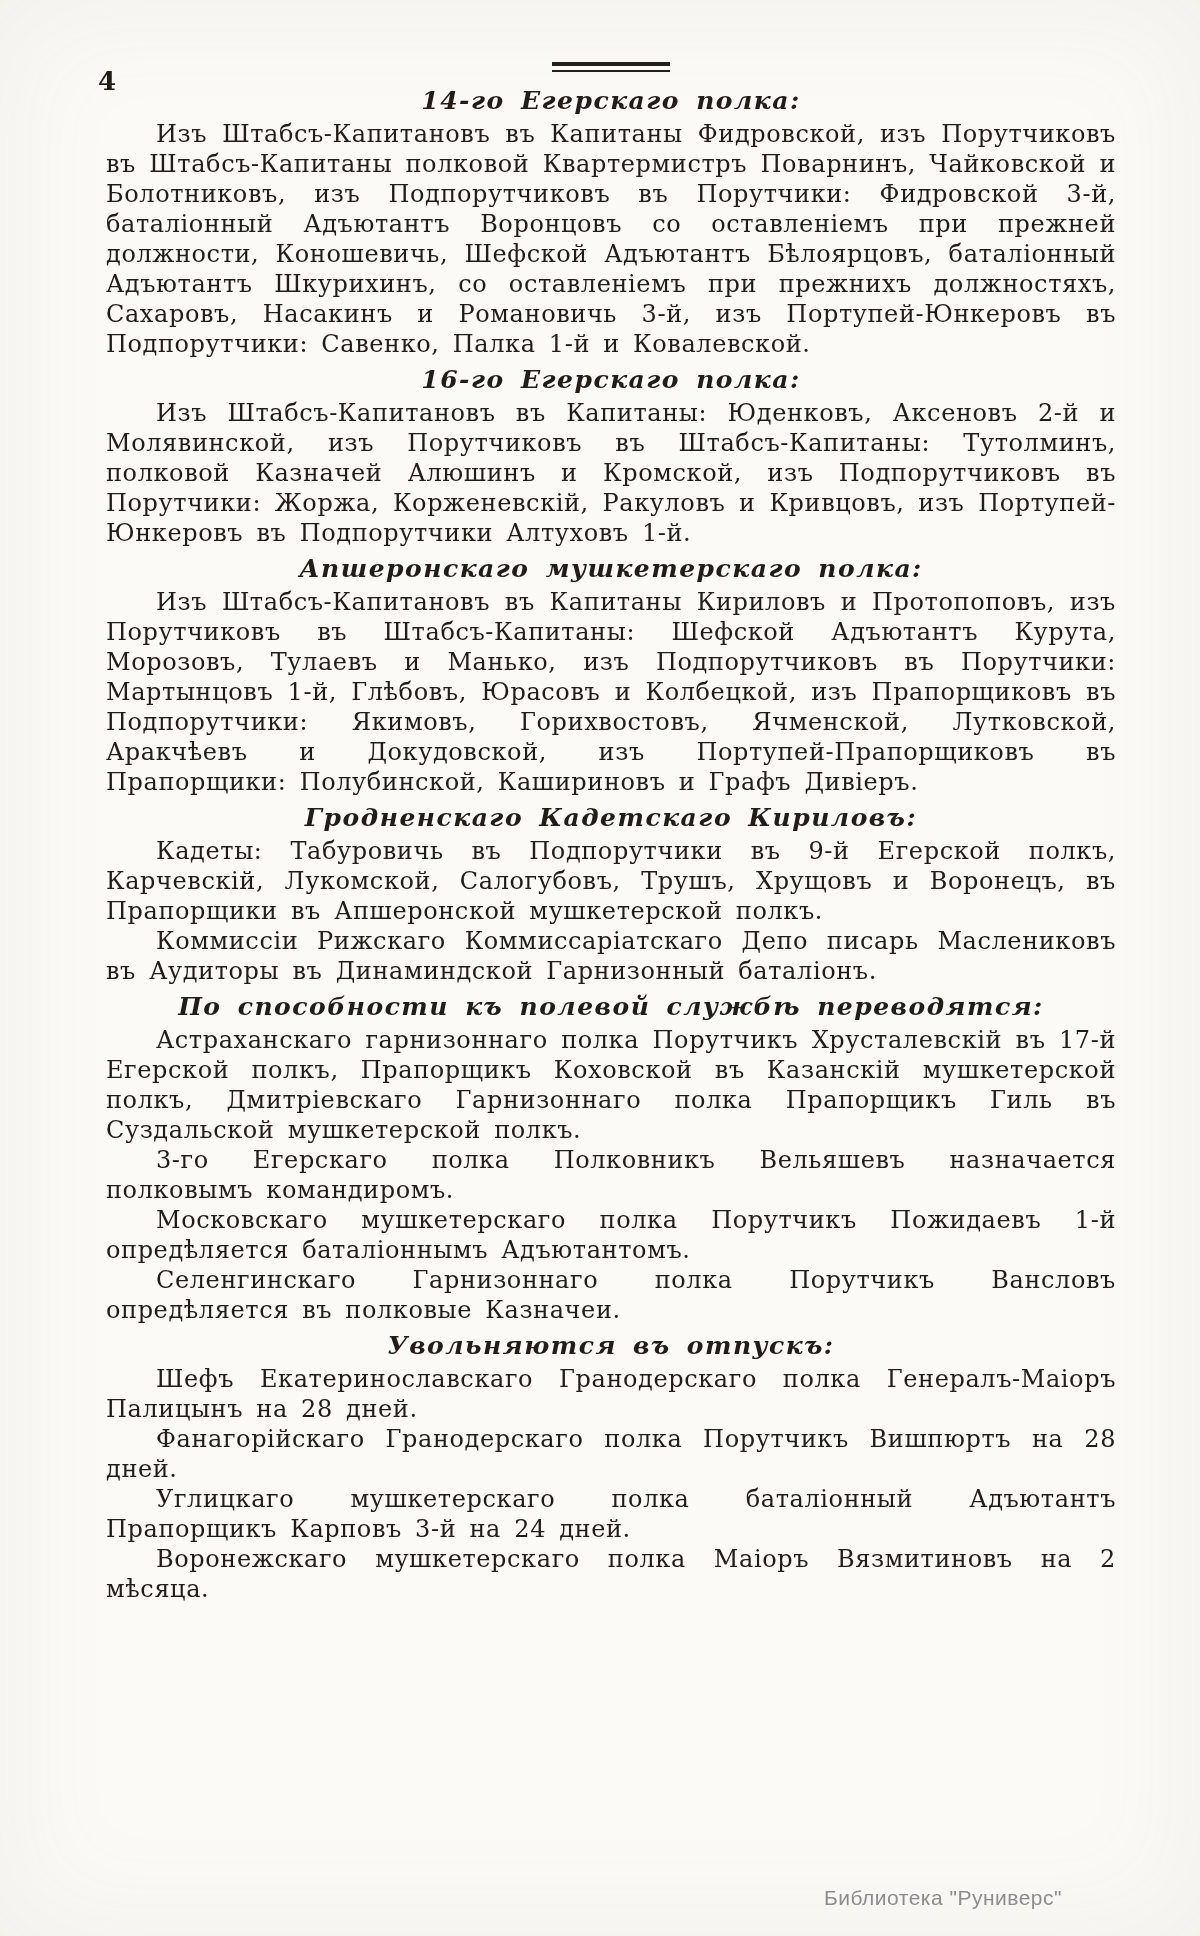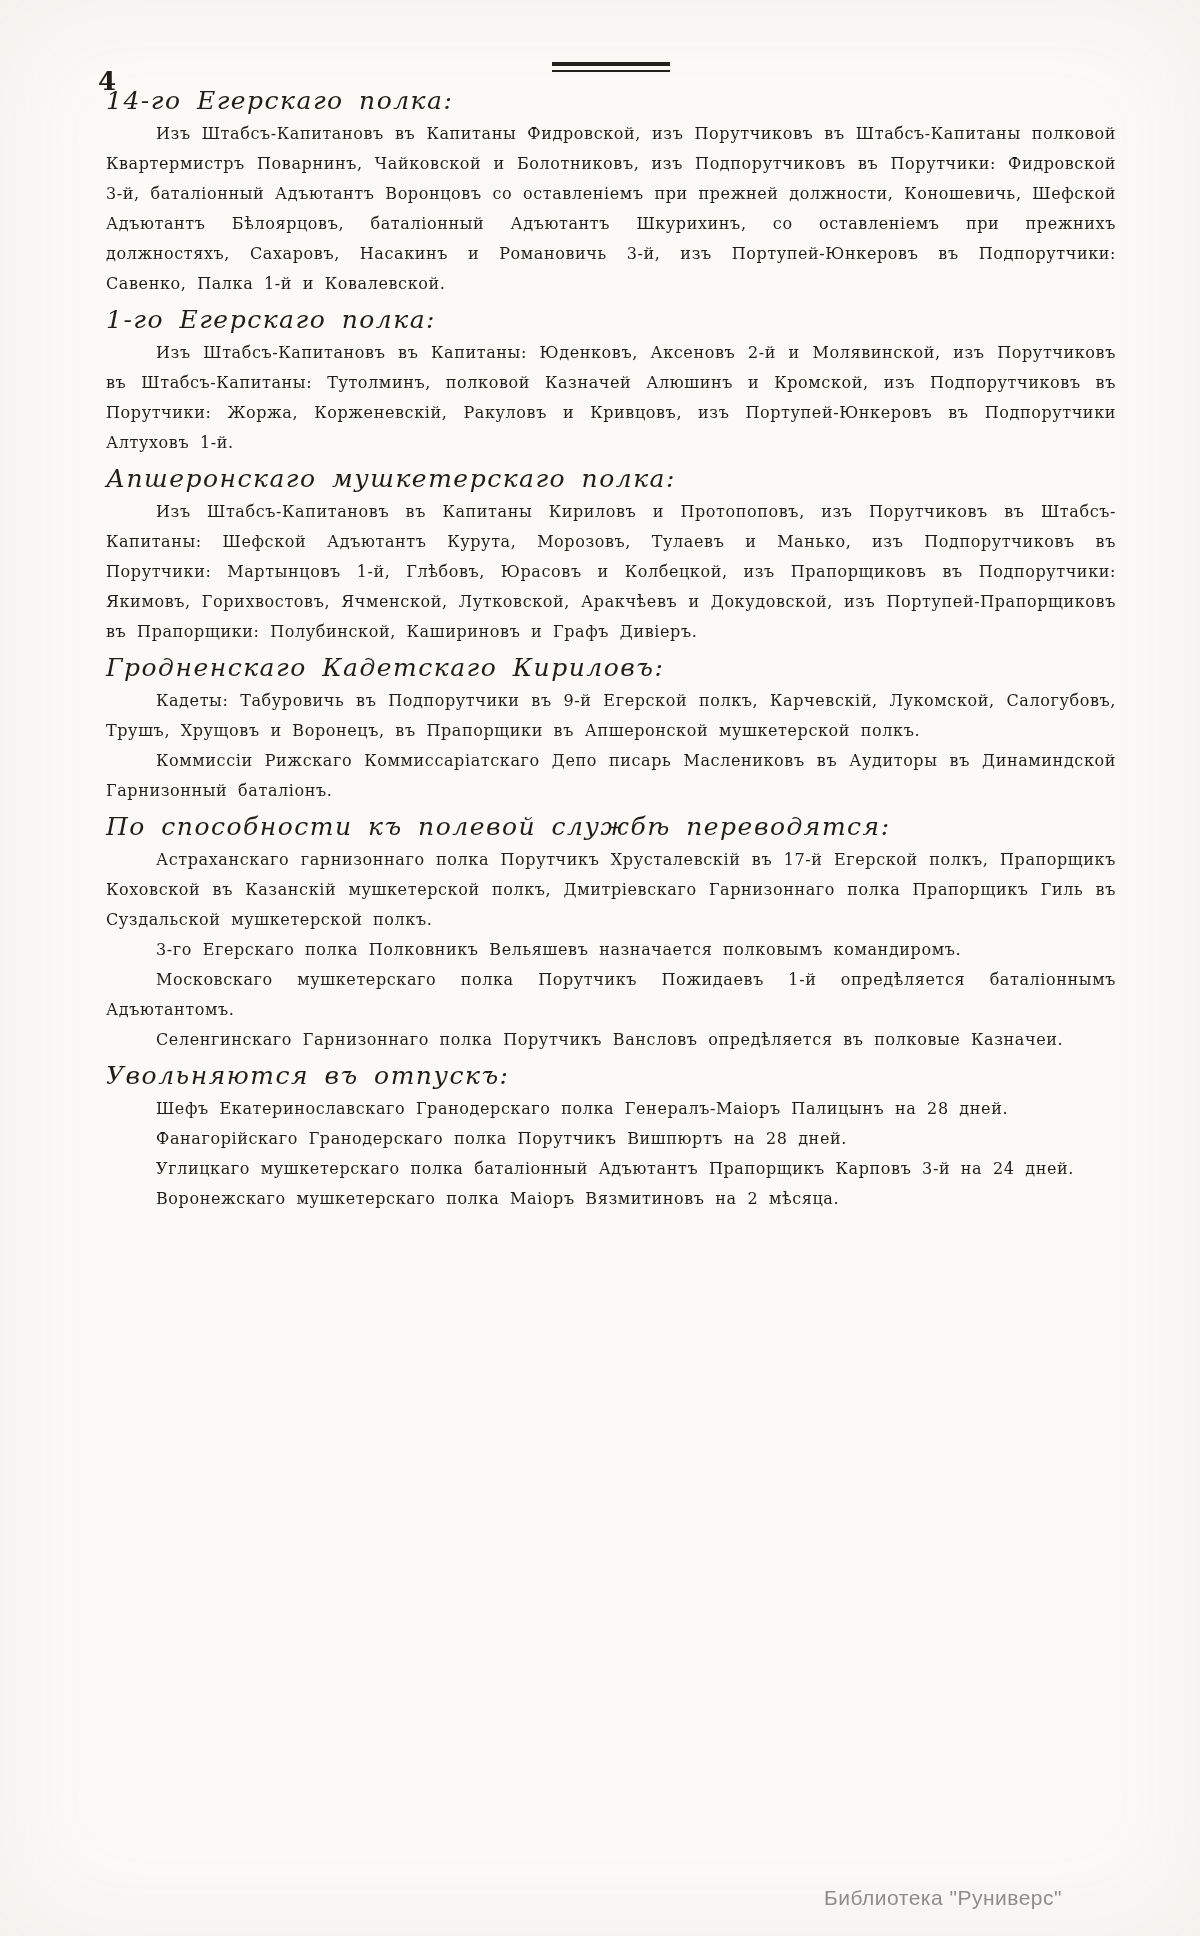--- a/index.html
+++ b/index.html
@@ -39,31 +39,32 @@
     height: 4px;
     background: #24201b;
     margin-bottom: 4px;
   }
   .top-rule .rule-line-thin {
     height: 2px;
     background: #24201b;
   }
   h2.section-heading {
     margin: 6px 0 4px 0;
+    text-align: center;
     font-style: italic;
-    font-weight: normal;
+    font-weight: bold;
     font-size: 25px;
     letter-spacing: 1.5px;
     word-spacing: 6px;
   }
   p.body-paragraph {
     margin: 0;
     text-align: justify;
     text-indent: 50px;
-    font-size: 16px;
+    font-size: 24px;
     line-height: 30px;
     letter-spacing: 0.6px;
     word-spacing: 5px;
   }
   .footer-watermark {
     position: absolute;
     bottom: 26px;
     right: 138px;
     font-family: "Liberation Sans", sans-serif;
     font-size: 21px;
@@ -84,21 +85,21 @@
       <div class="rule-line-thick"></div>
       <div class="rule-line-thin"></div>
     </div>
 
     <section>
       <h2 class="section-heading">14-го Егерскаго полка:</h2>
       <p class="body-paragraph">Изъ Штабсъ-Капитановъ въ Капитаны Фидровской, изъ Порутчиковъ въ Штабсъ-Капитаны полковой Квартермистръ Поварнинъ, Чайковской и Болотниковъ, изъ Подпорутчиковъ въ Порутчики: Фидровской 3-й, баталіонный Адъютантъ Воронцовъ со оставленіемъ при прежней должности, Коношевичь, Шефской Адъютантъ Бѣлоярцовъ, баталіонный Адъютантъ Шкурихинъ, со оставленіемъ при прежнихъ должностяхъ, Сахаровъ, Насакинъ и Романовичь 3-й, изъ Портупей-Юнкеровъ въ Подпорутчики: Савенко, Палка 1-й и Ковалевской.</p>
     </section>
 
     <section>
-      <h2 class="section-heading">1-го Егерскаго полка:</h2>
+      <h2 class="section-heading">16-го Егерскаго полка:</h2>
       <p class="body-paragraph">Изъ Штабсъ-Капитановъ въ Капитаны: Юденковъ, Аксеновъ 2-й и Молявинской, изъ Порутчиковъ въ Штабсъ-Капитаны: Тутолминъ, полковой Казначей Алюшинъ и Кромской, изъ Подпорутчиковъ въ Порутчики: Жоржа, Корженевскій, Ракуловъ и Кривцовъ, изъ Портупей-Юнкеровъ въ Подпорутчики Алтуховъ 1-й.</p>
     </section>
 
     <section>
       <h2 class="section-heading">Апшеронскаго мушкетерскаго полка:</h2>
       <p class="body-paragraph">Изъ Штабсъ-Капитановъ въ Капитаны Кириловъ и Протопоповъ, изъ Порутчиковъ въ Штабсъ-Капитаны: Шефской Адъютантъ Курута, Морозовъ, Тулаевъ и Манько, изъ Подпорутчиковъ въ Порутчики: Мартынцовъ 1-й, Глѣбовъ, Юрасовъ и Колбецкой, изъ Прапорщиковъ въ Подпорутчики: Якимовъ, Горихвостовъ, Ячменской, Лутковской, Аракчѣевъ и Докудовской, изъ Портупей-Прапорщиковъ въ Прапорщики: Полубинской, Кашириновъ и Графъ Дивіеръ.</p>
     </section>
 
     <section>
     </section>

